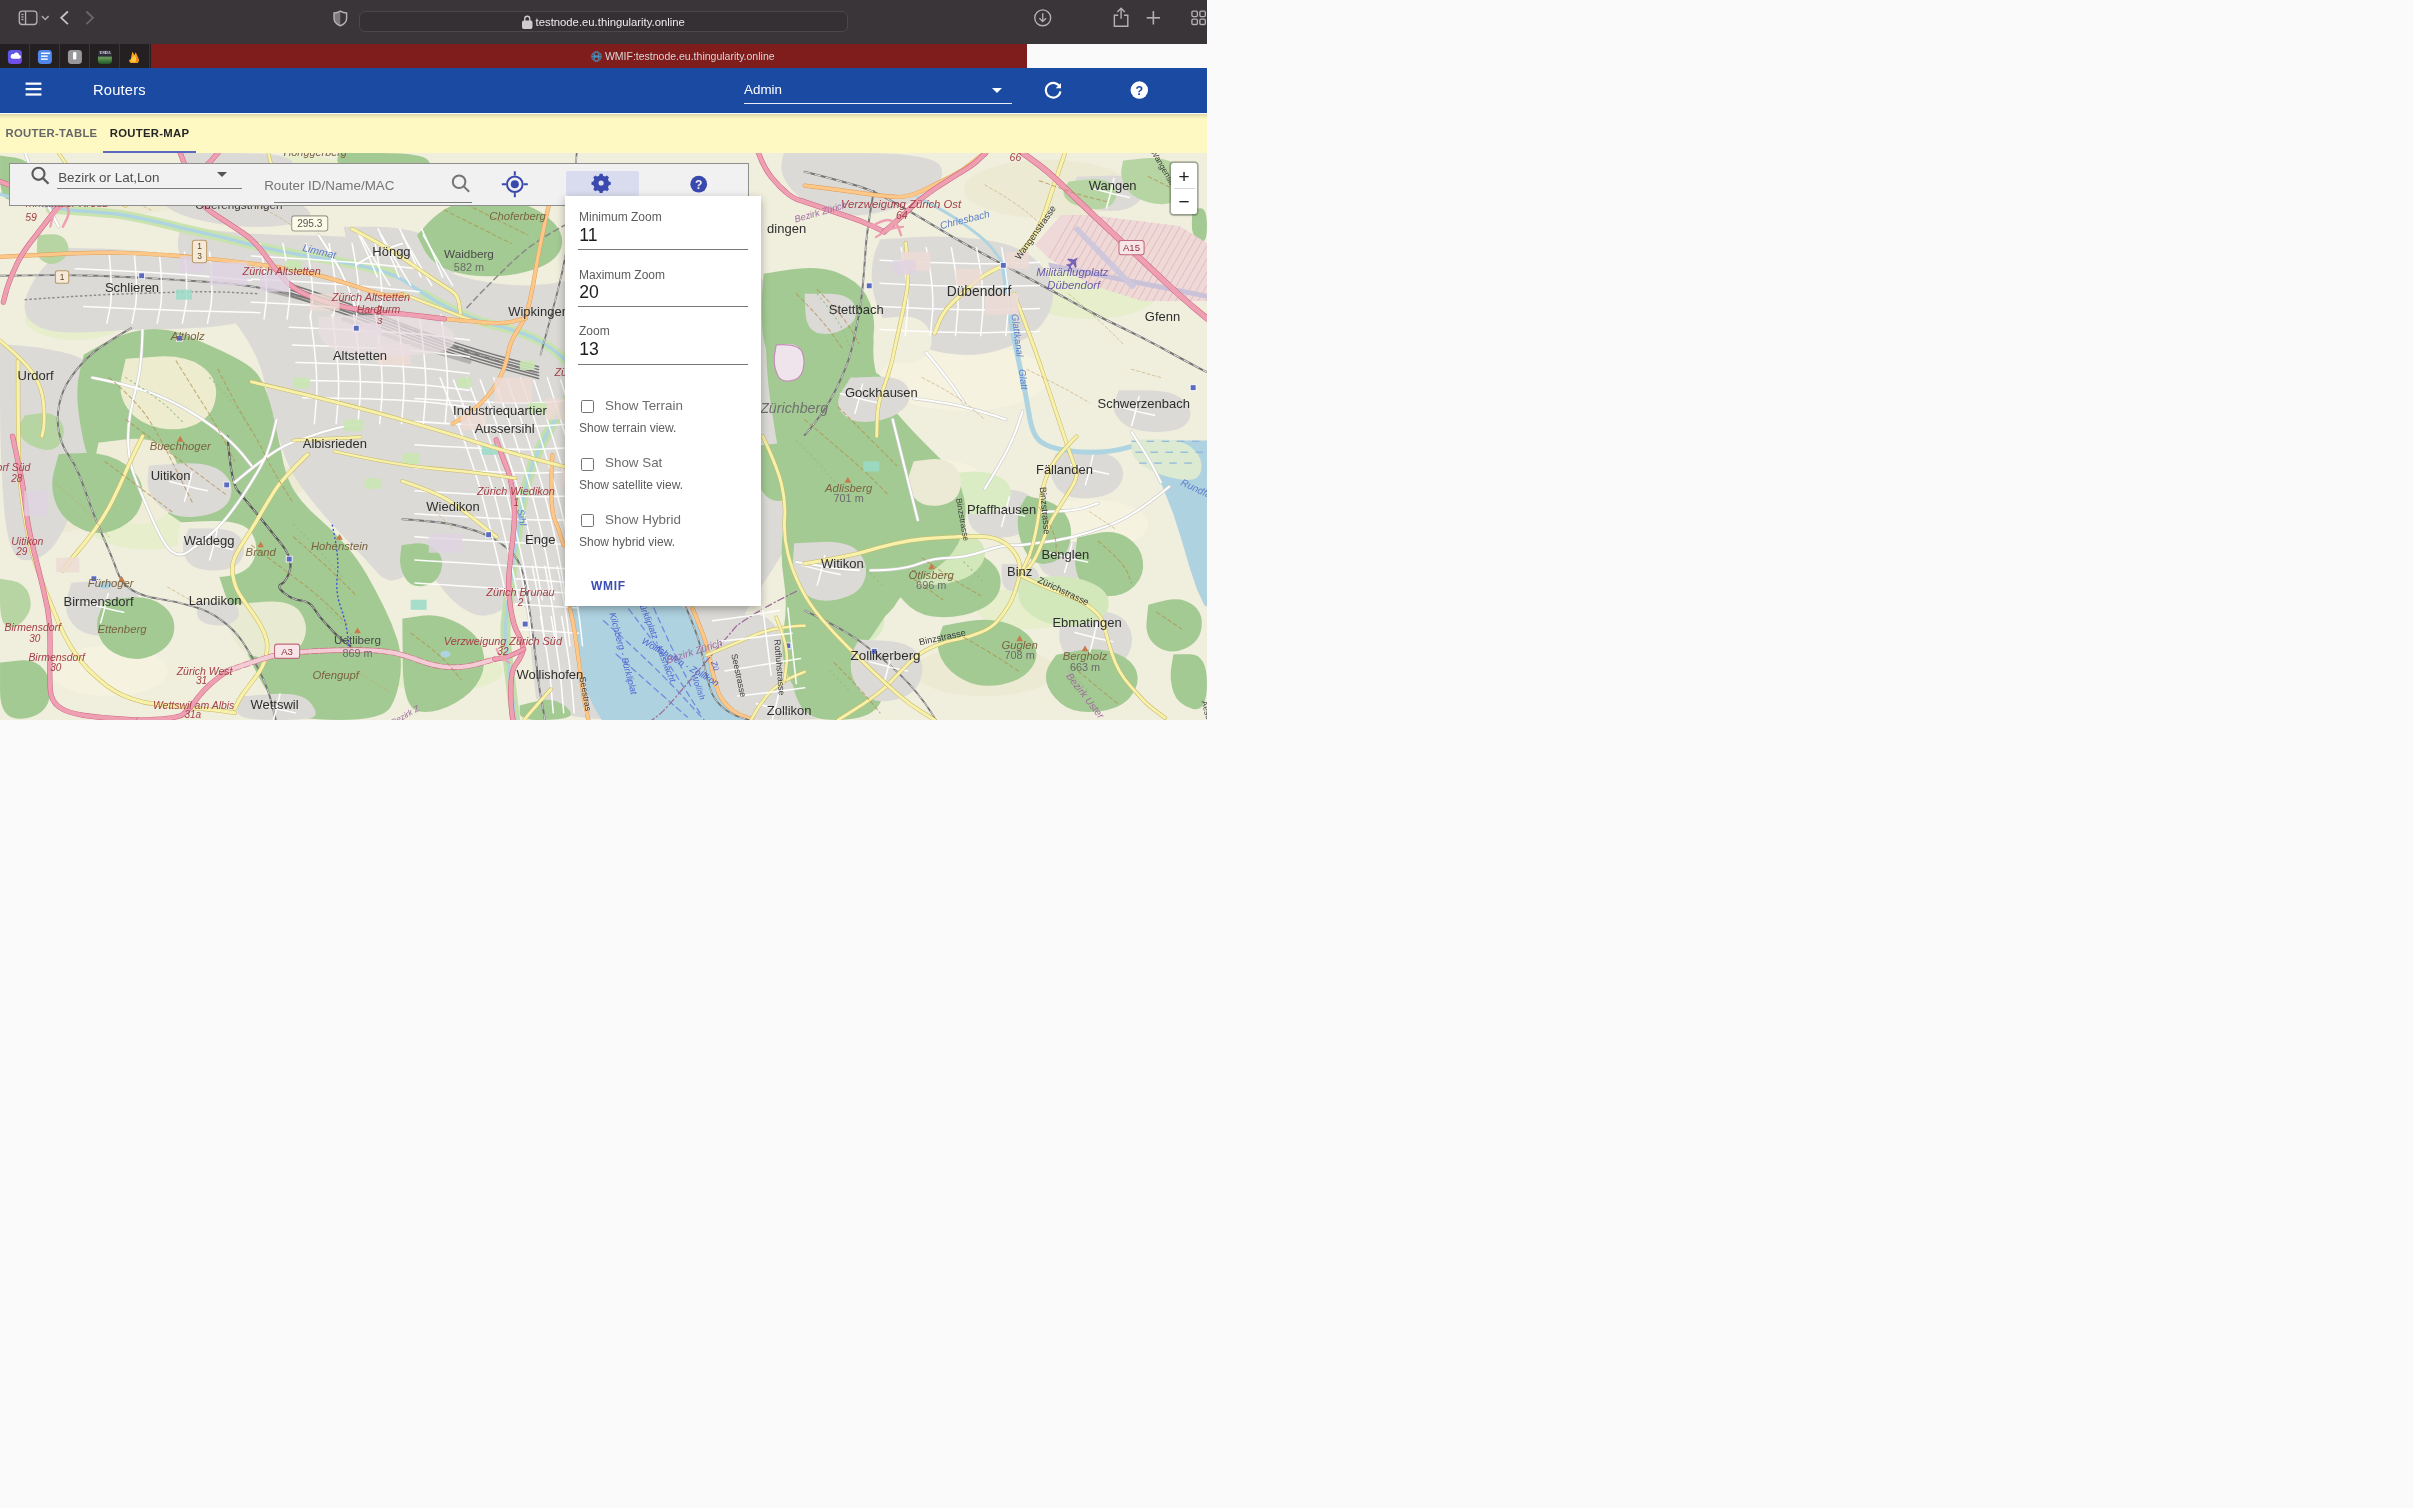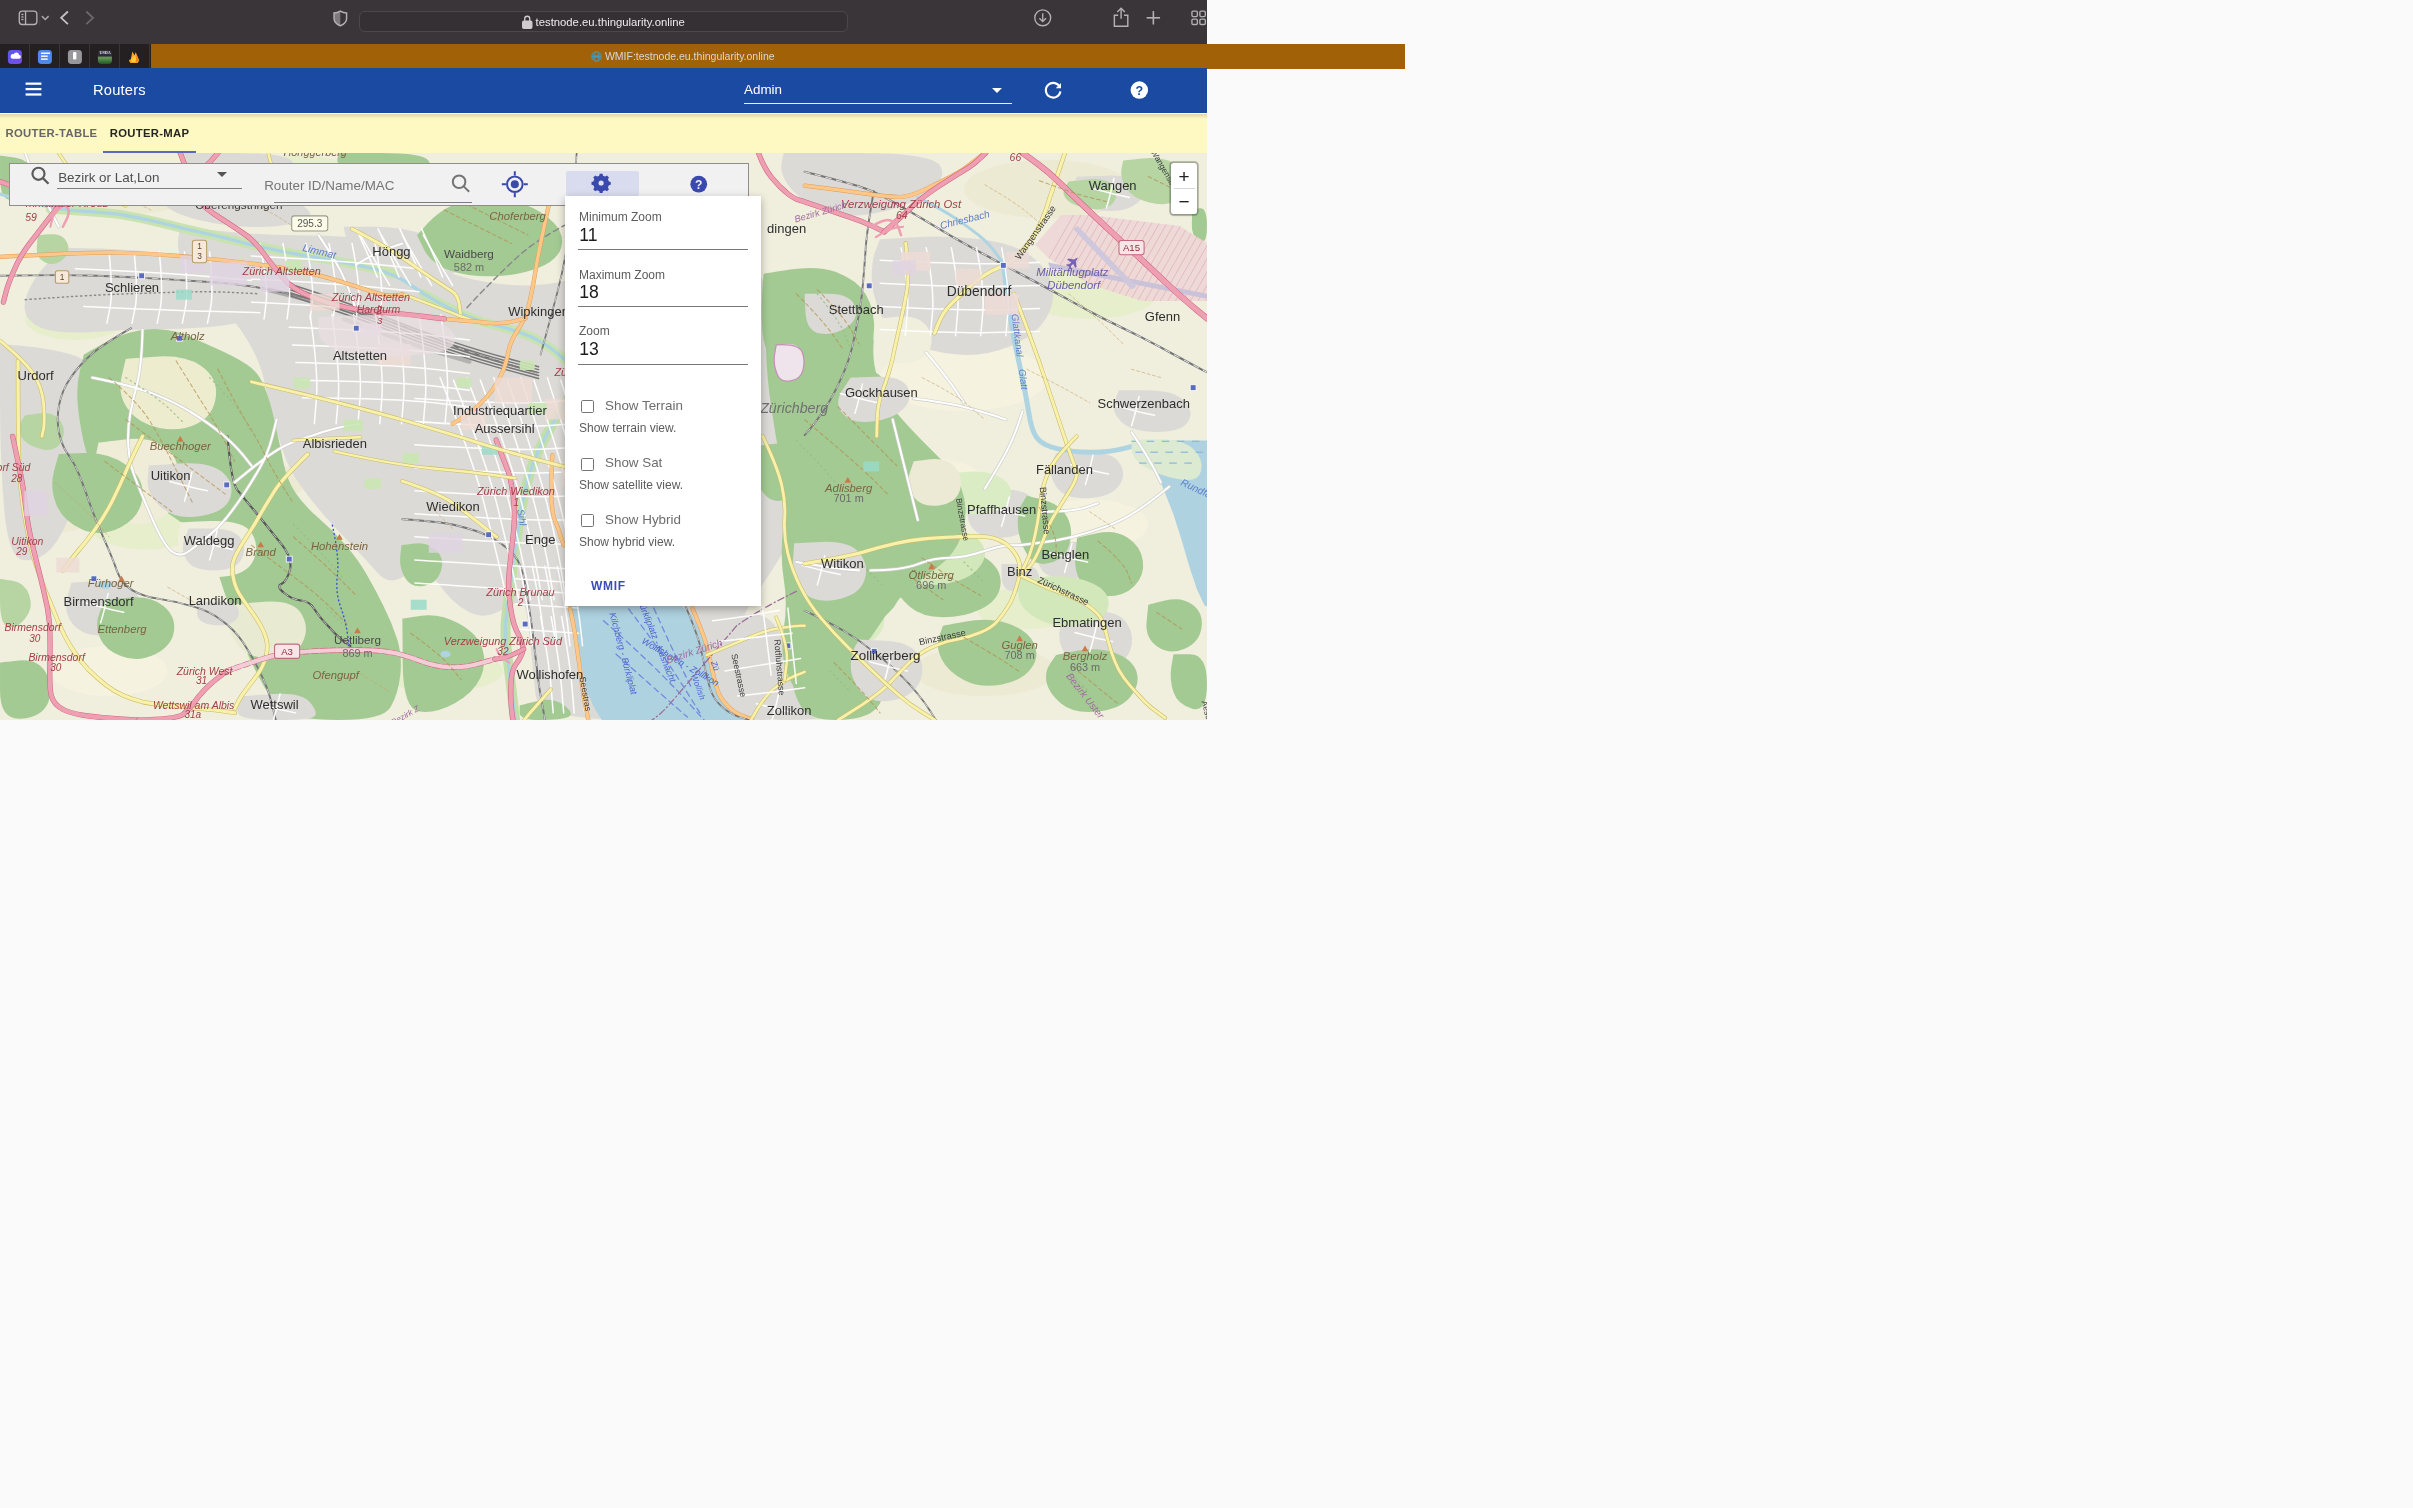--- a/index.html
+++ b/index.html
@@ -1,18 +1,18 @@
 <!DOCTYPE html>
 <html style="font-size:13.4px"><head>
 <meta charset="utf-8">
 <style>
   * { margin:0; padding:0; box-sizing:border-box; }
   html,body { width:1207px; height:754px; overflow:hidden; font-family:"Liberation Sans", sans-serif; background:#fafafa; }
   #toolbar { position:absolute; left:0; top:0; width:1207px; height:44px; background:#3a3538; }
-  #tabrow  { position:absolute; left:0; top:44px; width:1405px; height:25px; background:#a16207; }
+  #tabrow  { position:absolute; left:0; top:44px; width:1027px; height:25px; background:#7f1d1d; }
   #pinned  { position:absolute; left:0; top:0; width:151px; height:25px; background:#242021; display:flex; }
   .pin { width:30px; height:25px; position:relative; border-right:0.8px solid #3a3536; }
   .pin .ic { position:absolute; left:50%; top:50%; transform:translate(-50%,-50%); width:14.2px; height:14.2px; border-radius:3.4px; }
   #tabtitle { position:absolute; left:591px; top:0; line-height:25px; color:#d8d6d8; font-size:10.5px; }
   #urlfield { position:absolute; left:359px; top:11px; width:489px; height:21px; border:0.8px solid #4c474b; border-radius:6px; background:#353033; }
   #urltext { position:absolute; left:0; right:0; top:0; color:#eceaec; font-size:11.3px; line-height:20px; text-align:center; text-indent:13.4px; }
   #appbar { position:absolute; left:0; top:68px; width:1207px; height:45px; background:#1b4aa3; color:#fff; }
   #appbar .title { position:absolute; left:93px; top:0; line-height:44px; font-size:14.7px; font-weight:400; letter-spacing:0.2px; }
   #adminsel { position:absolute; left:744px; top:0; width:268px; height:45px; }
   #adminsel .t { position:absolute; left:0; top:14.2px; font-size:13.4px; }
@@ -862,21 +862,21 @@
     <div id="zoomctl">
       <div style="line-height:27px;">+</div>
       <div class="zline"></div>
       <div style="line-height:23.5px;">−</div>
     </div>
     <div id="panel">
       <div class="lab" style="top:14.2px;">Minimum Zoom</div>
       <div class="val" style="top:28.5px;">11</div>
       <div class="ul" style="top:53px;"></div>
       <div class="lab" style="top:72px;">Maximum Zoom</div>
-      <div class="val" style="top:86px;">18</div>
+      <div class="val" style="top:86px;">20</div>
       <div class="ul" style="top:110px;"></div>
       <div class="lab" style="top:128px;">Zoom</div>
       <div class="val" style="top:143px;">13</div>
       <div class="ul" style="top:168px;"></div>
       <div class="cb" style="top:204px;"></div>
       <div class="cl" style="top:202px;">Show Terrain</div>
       <div class="cd" style="top:225px;">Show terrain view.</div>
       <div class="cb" style="top:262px;"></div>
       <div class="cl" style="top:259px;">Show Sat</div>
       <div class="cd" style="top:282px;">Show satellite view.</div>

